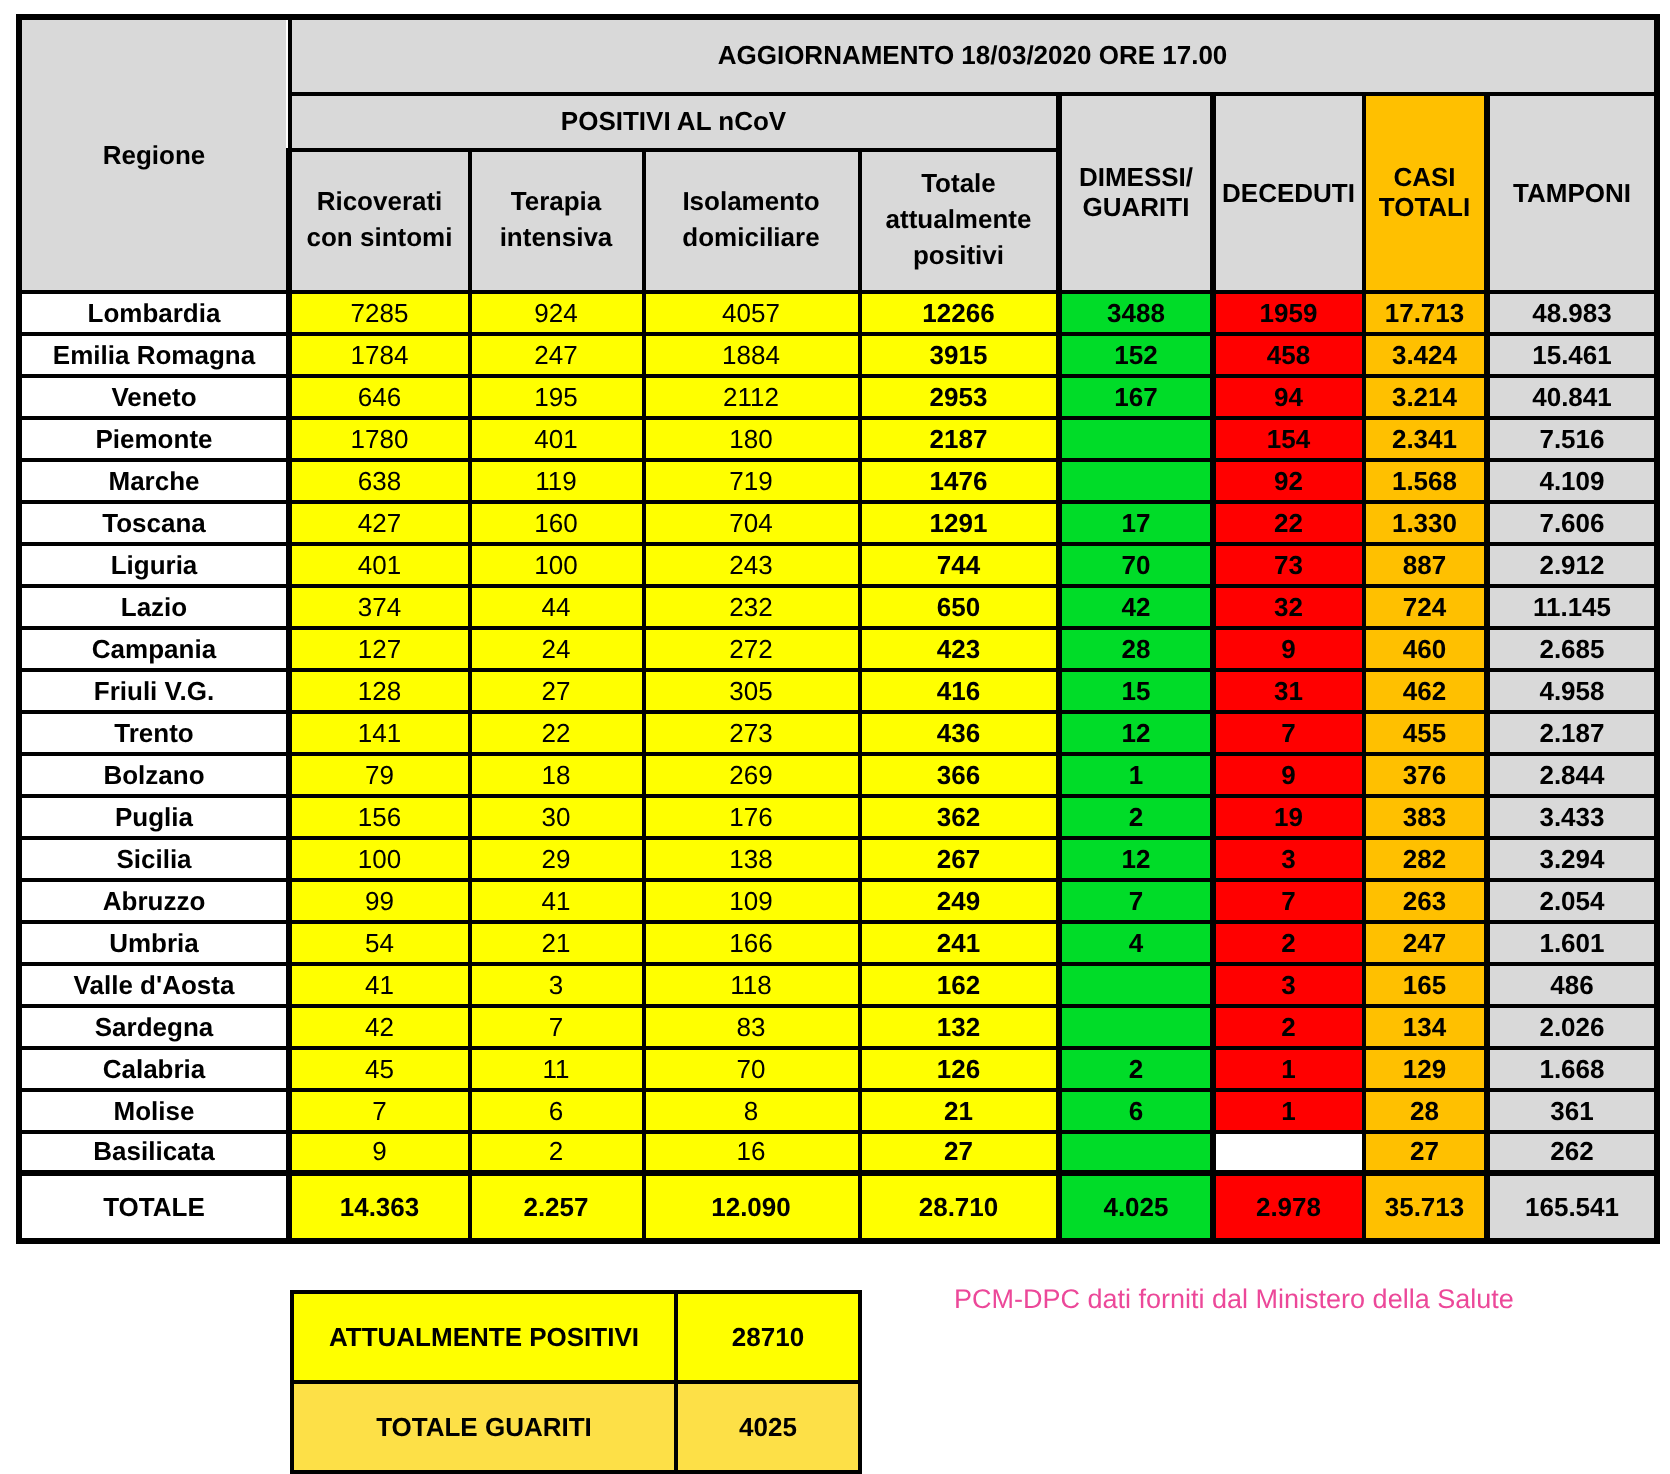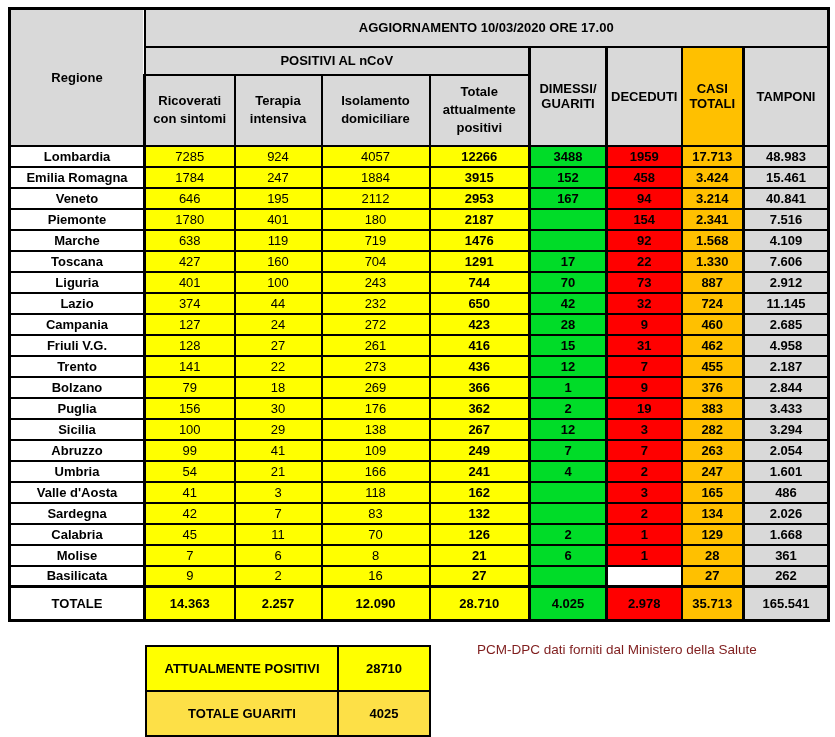--- a/index.html
+++ b/index.html
@@ -73,21 +73,21 @@
   .lg-g { background: #fde047; }
   .lg-r { background: #FF0000; }
   .lg-o { background: #FFC000; }
 
   
   .caption {
     position: absolute; left: 477px; top: 642px;
     width: 330px;
     font-size: 13.5px;
     font-weight: normal;
-    color: #7f1d1d;
+    color: #ec4899;
     white-space: nowrap;
   }
 </style>
 </head>
 <body>
 
 <table class="main">
   <colgroup>
     <col style="width:135px">
       <col style="width:90px">
@@ -95,21 +95,21 @@
     <col style="width:108px">
       <col style="width:100px">
       <col style="width:77px">
     <col style="width:75px">
       <col style="width:62px">
       <col style="width:85px">
   </colgroup>
   <thead>
     <tr>
       <th class="hdr corner-cell" rowspan="3">Regione</th>
-      <th class="hdr title-cell" colspan="8">AGGIORNAMENTO 10/03/2020 ORE 17.00</th>
+      <th class="hdr title-cell" colspan="8">AGGIORNAMENTO 18/03/2020 ORE 17.00</th>
     </tr>
     <tr>
       <th class="hdr grp-cell" colspan="4">POSITIVI AL nCoV</th>
       <th class="hdr thickL" rowspan="2">DIMESSI/ GUARITI</th>
       <th class="hdr thickL" rowspan="2">DECEDUTI</th>
       <th class="hdr casi-hdr" rowspan="2">CASI TOTALI</th>
       <th class="hdr thickL" rowspan="2">TAMPONI</th>
     </tr>
     <tr class="sub-row">
       <th class="hdr thickL">Ricoverati con sintomi</th>
@@ -215,21 +215,21 @@
         <td class="y bold ">423</td>
         <td class="g bold thickL">28</td>
         <td class="r bold thickL">9</td>
         <td class="o bold ">460</td>
         <td class="t bold thickL">2.685</td>
       </tr>
       <tr class="data-row">
         <th class="reg">Friuli V.G.</th>
         <td class="y light thickL">128</td>
         <td class="y light ">27</td>
-        <td class="y light ">261</td>
+        <td class="y light ">305</td>
         <td class="y bold ">416</td>
         <td class="g bold thickL">15</td>
         <td class="r bold thickL">31</td>
         <td class="o bold ">462</td>
         <td class="t bold thickL">4.958</td>
       </tr>
       <tr class="data-row">
         <th class="reg">Trento</th>
         <td class="y light thickL">141</td>
         <td class="y light ">22</td>

